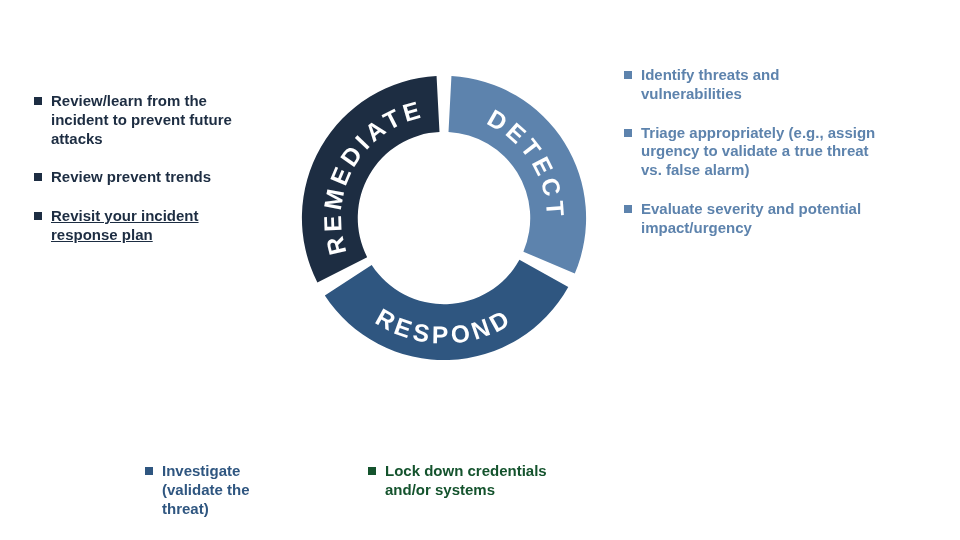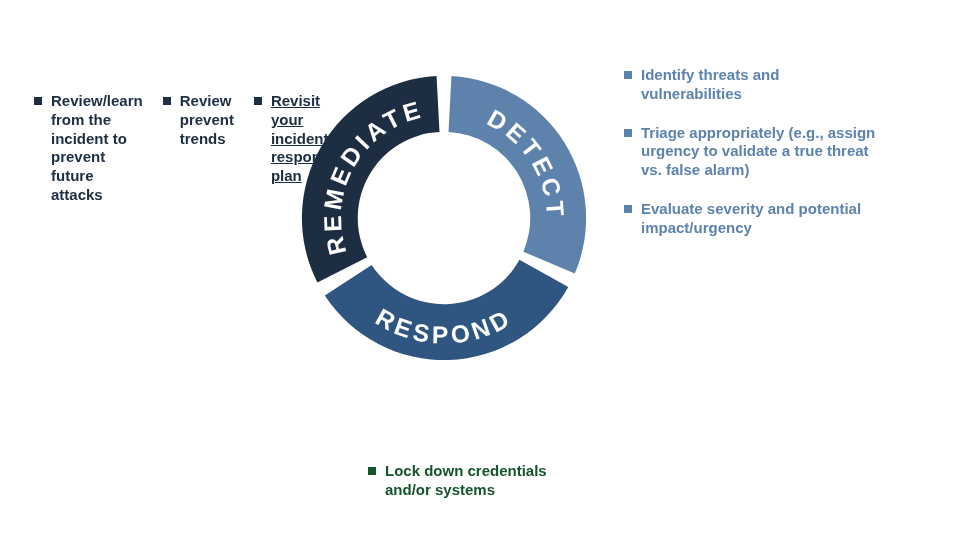--- a/index.html
+++ b/index.html
@@ -4,21 +4,21 @@
 <style>
   html,body{margin:0;padding:0;background:#ffffff;}
   .page{
     position:relative;width:960px;height:540px;background:#ffffff;
     font-family:"Liberation Sans",sans-serif;overflow:hidden;
   }
   .donut{position:absolute;left:248px;top:22px;width:392px;height:392px;}
   .arc-label{font-family:"Liberation Sans",sans-serif;font-weight:bold;font-size:25px;letter-spacing:4px;}
   .bullet{display:flex;gap:9px;font-weight:bold;font-size:15px;line-height:1.25;}
   .bullet .sq{width:8px;height:8px;background:currentColor;margin-top:5px;flex:0 0 auto;}
-  .list-left{position:absolute;left:34px;top:92px;width:214px;display:flex;flex-direction:row;gap:20px;}
+  .list-left{position:absolute;left:34px;top:92px;width:214px;display:flex;flex-direction:column;gap:20px;}
   .list-right{position:absolute;left:624px;top:66px;width:252px;display:flex;flex-direction:column;gap:20px;}
   .bottom-1{position:absolute;left:145px;top:462px;width:145px;}
   .bottom-2{position:absolute;left:368px;top:462px;width:205px;}
   .bottom-3{position:absolute;left:628px;top:462px;width:195px;}
   .link-item .txt{text-decoration:underline;cursor:pointer;}
 </style>
 </head>
 <body>
 
 <div class="page">
@@ -69,18 +69,22 @@
     <div class="bullet">
       <span class="sq"></span>
       <span class="txt">Triage appropriately (e.g., assign urgency to validate a true threat vs. false alarm)</span>
     </div>
     <div class="bullet">
       <span class="sq"></span>
       <span class="txt">Evaluate severity and potential impact/urgency</span>
     </div>
   </div>
 
+  <div class="bullet bottom-1" style="color: rgb(47, 86, 128);">
+    <span class="sq"></span>
+    <span class="txt">Investigate (validate the threat)</span>
+  </div>
   <div class="bullet bottom-2" style="color: #14532d;">
     <span class="sq"></span>
     <span class="txt">Lock down credentials and/or systems</span>
   </div>
 
 </div>
 
 </body></html>

